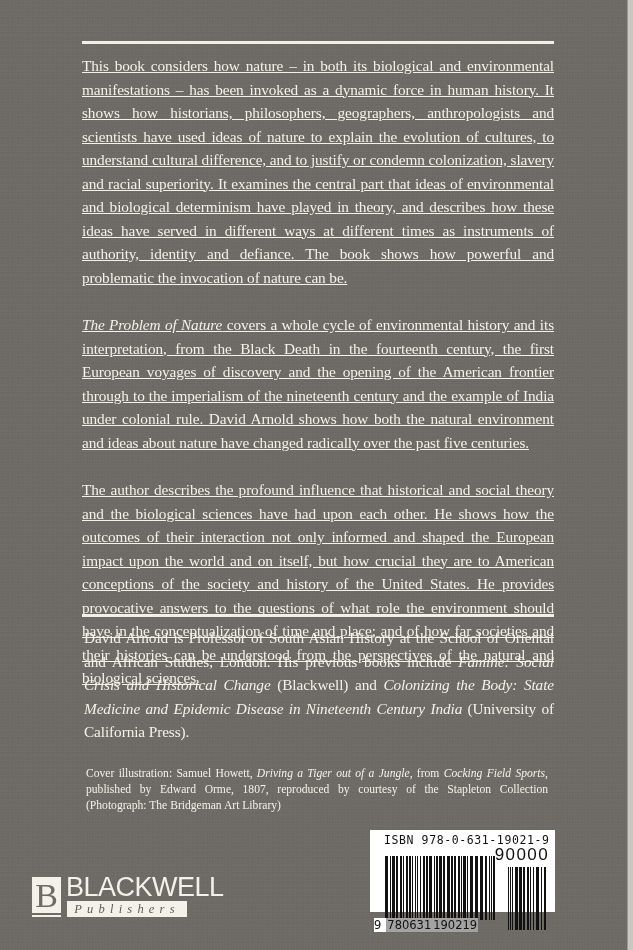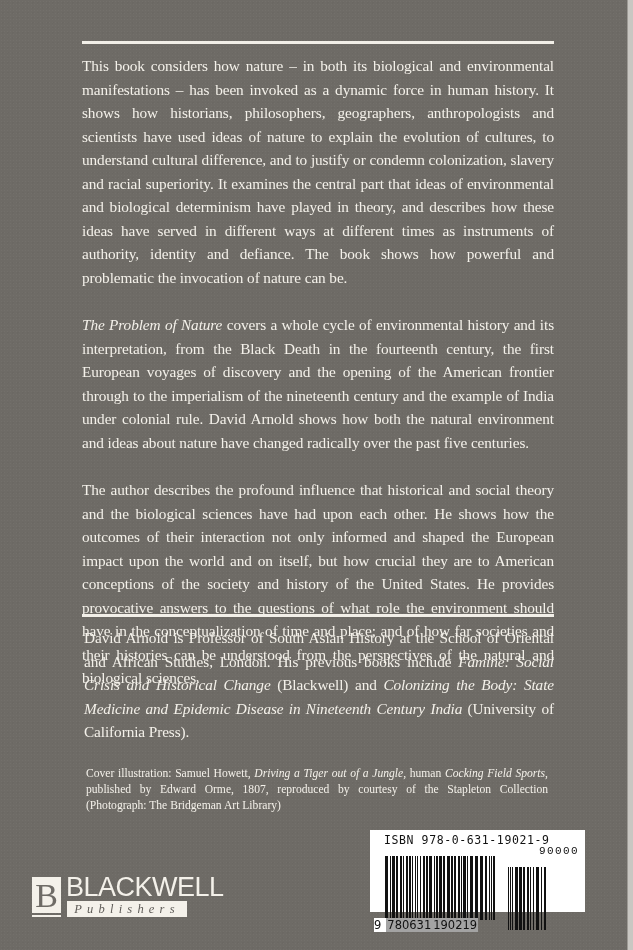--- a/index.html
+++ b/index.html
@@ -49,20 +49,21 @@
       left: 82px;
       top: 54px;
       width: 472px;
       font-size: 15.3px;
       line-height: 23.5px;
       text-align: justify;
       letter-spacing: -0.1px;
     }
     .blurb p {
       margin: 0 0 24px 0;
+      text-decoration: underline;
     }
     .blurb p:last-child { margin-bottom: 0; }
 
     .bio {
       position: absolute;
       left: 84px;
       top: 626px;
       width: 470px;
       font-size: 15.3px;
       line-height: 23.5px;
@@ -144,38 +145,37 @@
     }
 
     
     .isbn-box {
       position: absolute;
       left: 370px;
       top: 830px;
       width: 185px;
       height: 82px;
       background: #ffffff;
-      padding-left: 30px;
     }
     .isbn-text {
       position: absolute;
       left: 14px;
       top: 3px;
       font-family: "DejaVu Sans Mono", "Liberation Mono", monospace;
       font-size: 11.5px;
       letter-spacing: 0.6px;
       color: #111;
       white-space: nowrap;
     }
     .addon-text {
       position: absolute;
       right: 6px;
       top: 15px;
-      font-family: Liberation Mono, monospace;
-      font-size: 11px;
+      font-family: Liberation Sans, sans-serif;
+      font-size: 17px;
       letter-spacing: 1.4px;
       color: #111;
     }
     .bars-main {
       position: absolute;
       left: 15px;
       top: 26px;
       width: 113px;
       height: 74px;
     }
@@ -213,21 +213,21 @@
     <p>The author describes the profound influence that historical and social theory and the biological sciences have had upon each other. He shows how the outcomes of their interaction not only informed and shaped the European impact upon the world and on itself, but how crucial they are to American conceptions of the society and history of the United States. He provides provocative answers to the questions of what role the environment should have in the conceptualization of time and place; and of how far societies and their histories can be understood from the perspectives of the natural and biological sciences.</p>
   </div>
 
   <div class="rule mid"></div>
 
   <div class="bio">
     <p><span class="bold">David Arnold</span><span> is Professor of South Asian History at the School of Oriental and African Studies, London. His previous books include </span><span class="ital">Famine: Social Crisis and Historical Change</span><span> (Blackwell) and </span><span class="ital">Colonizing the Body: State Medicine and Epidemic Disease in Nineteenth Century India</span><span> (University of California Press).</span></p>
   </div>
 
   <div class="credits">
-    <p><span>Cover illustration: Samuel Howett, </span><span class="ital">Driving a Tiger out of a Jungle</span><span>, human </span><span class="ital">Cocking Field Sports</span><span>, published by Edward Orme, 1807, reproduced by courtesy of the Stapleton Collection (Photograph: The Bridgeman Art Library)</span></p>
+    <p><span>Cover illustration: Samuel Howett, </span><span class="ital">Driving a Tiger out of a Jungle</span><span>, from </span><span class="ital">Cocking Field Sports</span><span>, published by Edward Orme, 1807, reproduced by courtesy of the Stapleton Collection (Photograph: The Bridgeman Art Library)</span></p>
   </div>
 
   <div class="logo">
     <div class="logo-mark">
       <div class="logo-mark-letter">B</div>
     </div>
     <div class="logo-mark-underline"></div>
     <div class="logo-word">BLACKWELL</div>
     <div class="logo-sub">Publishers</div>
   </div>

